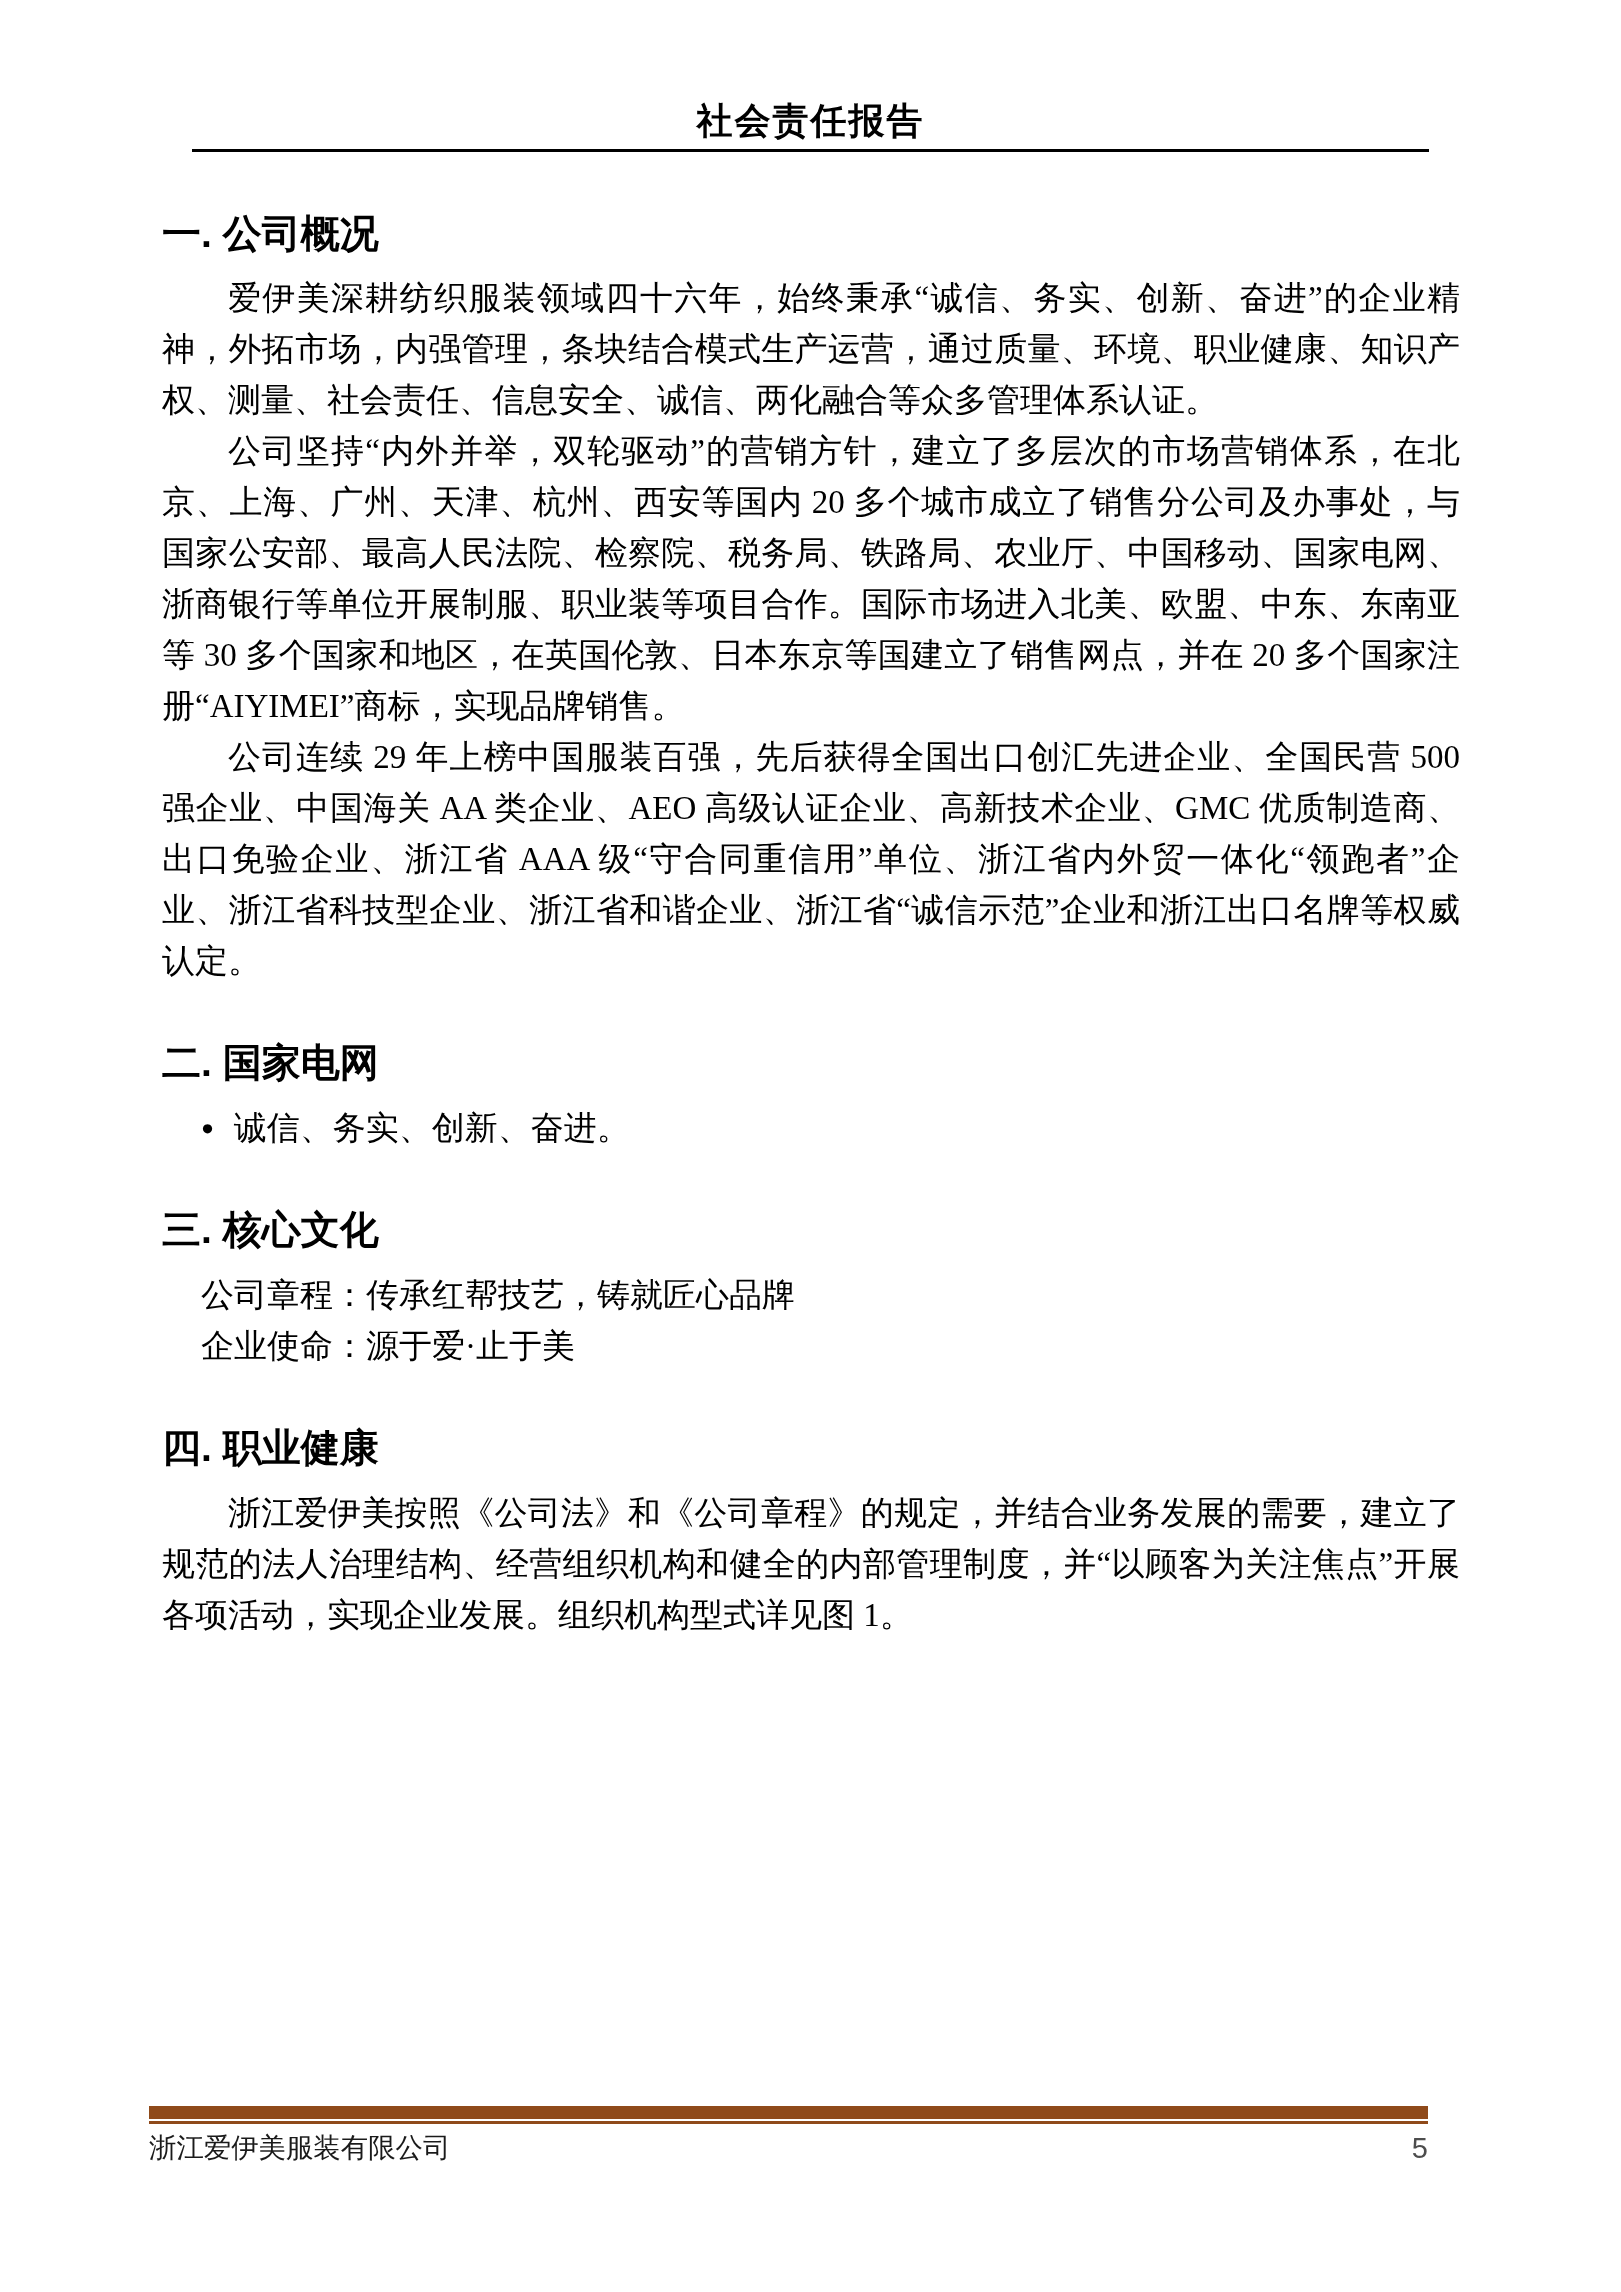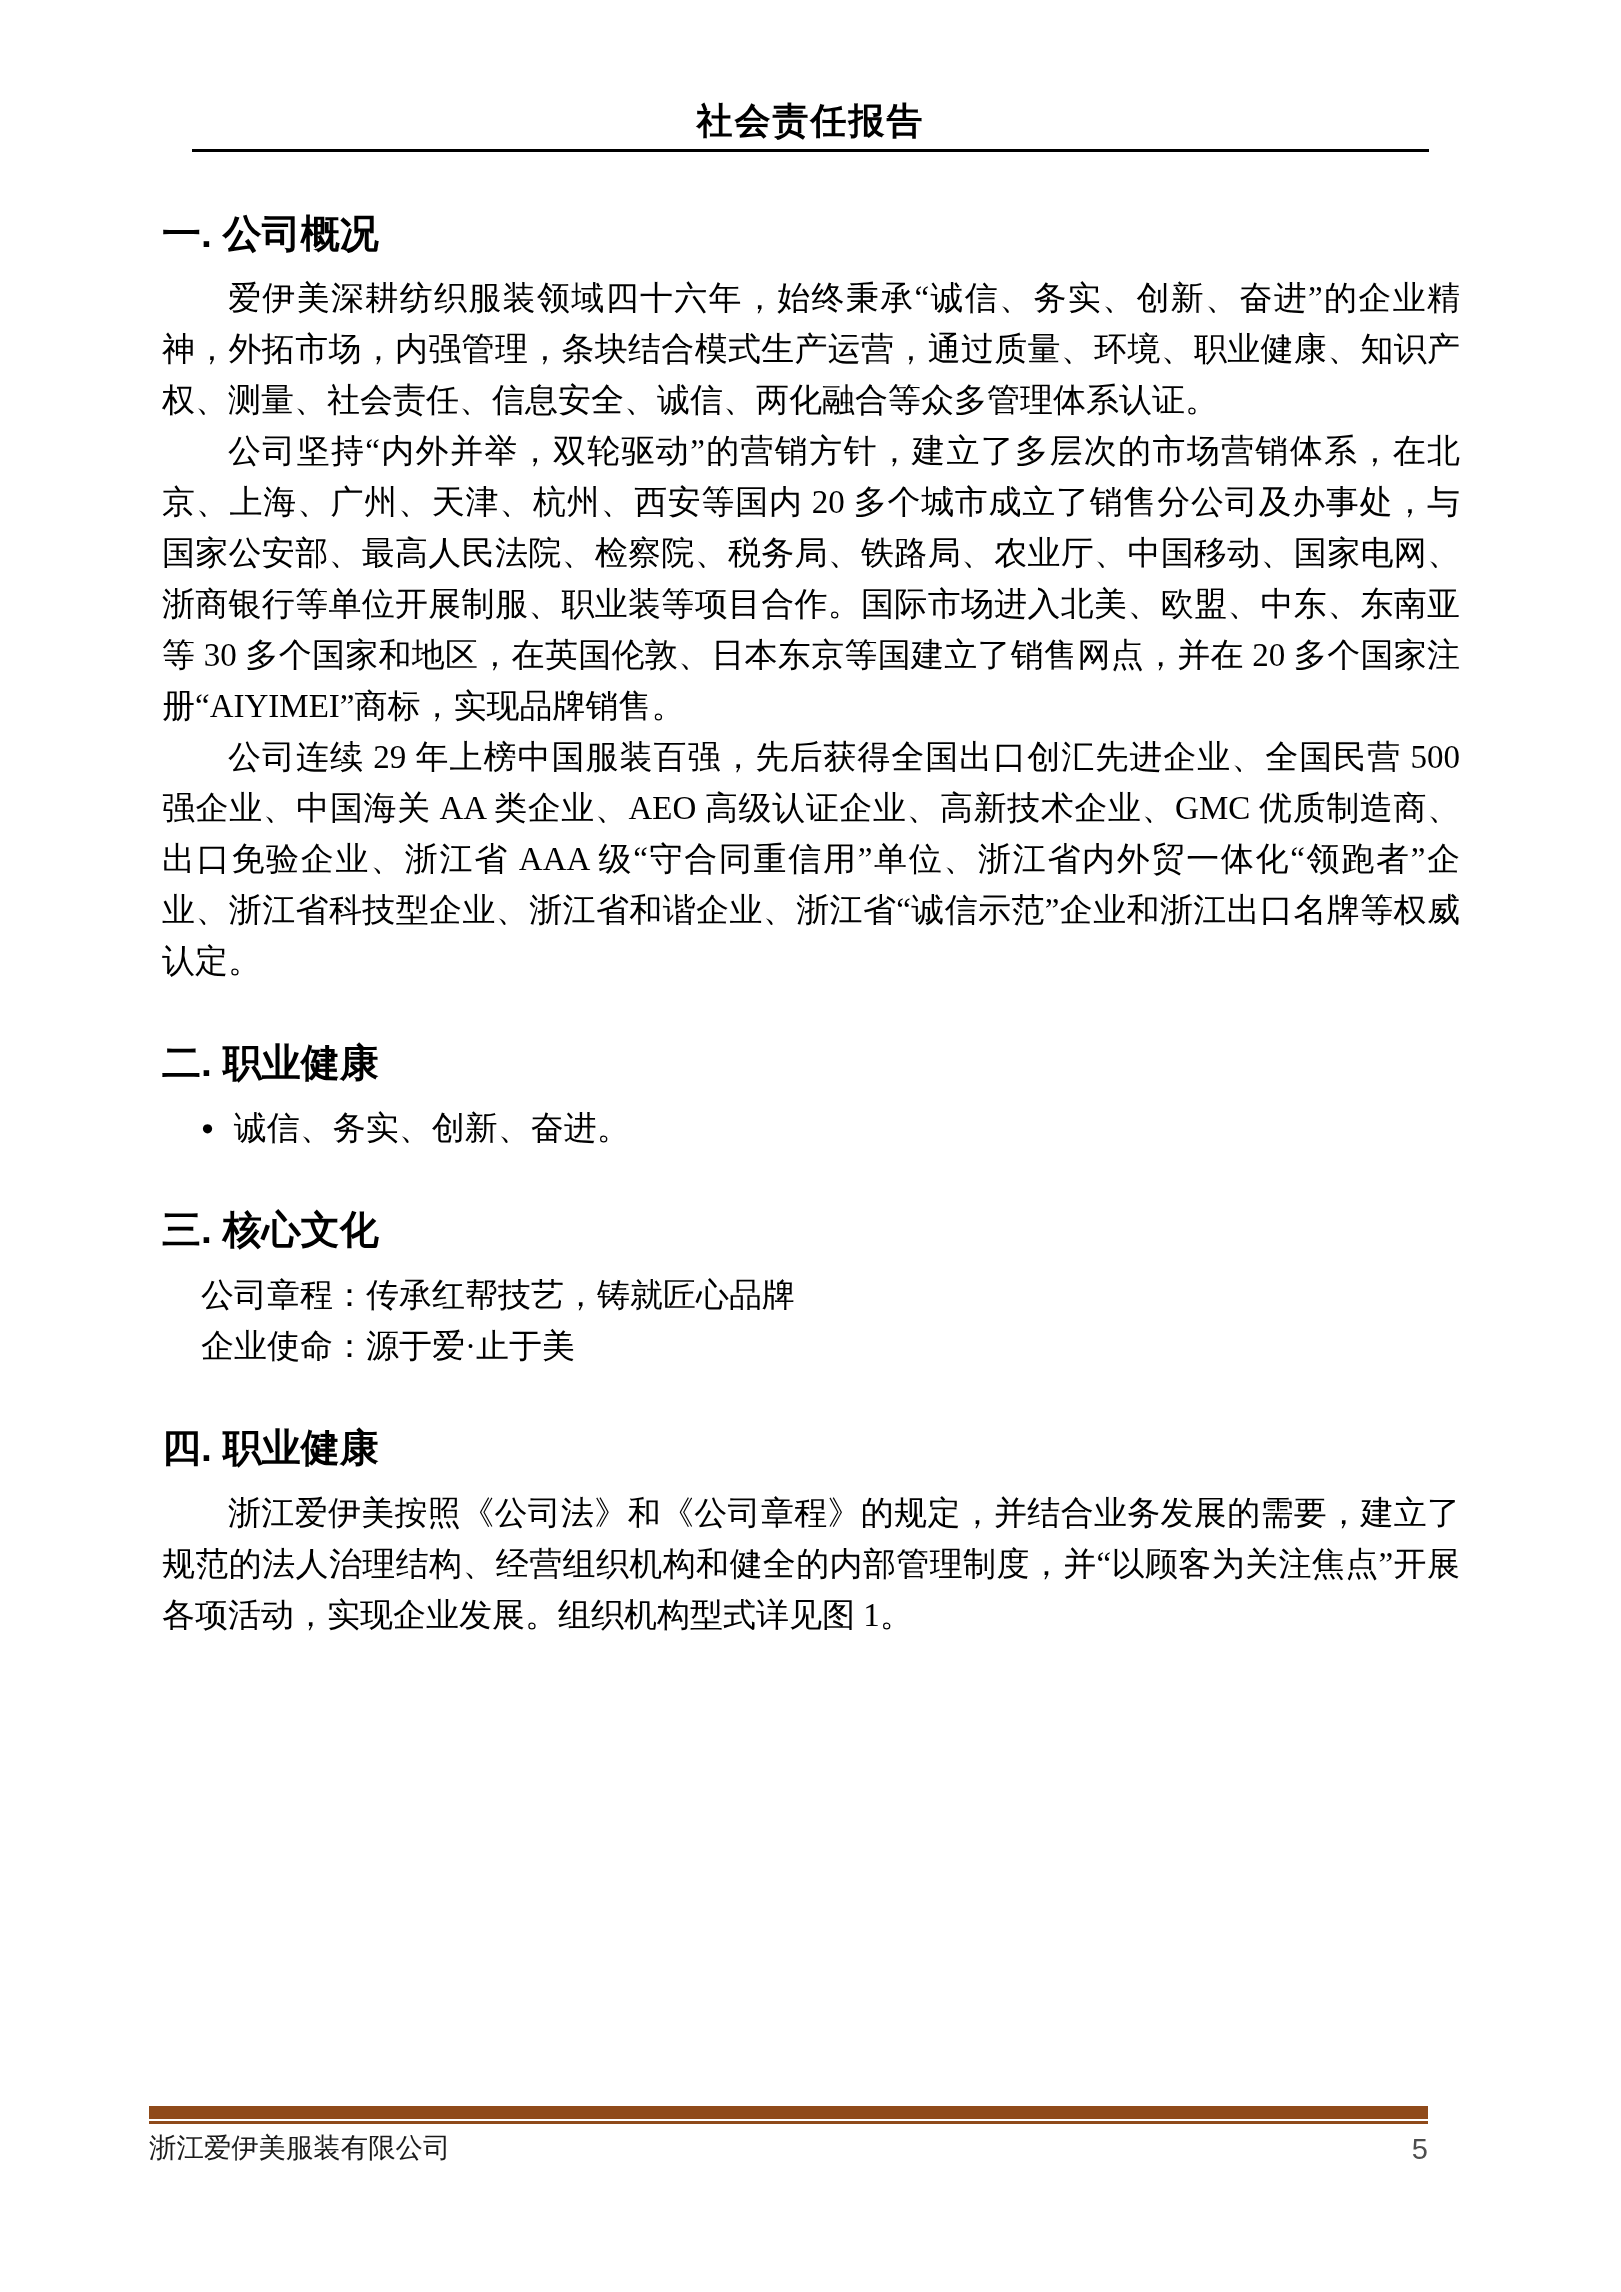--- a/index.html
+++ b/index.html
@@ -88,21 +88,21 @@
   }
   .footer-rule-thin {
     height: 2.9px;
     background: #8f4a1a;
     margin-top: 2px;
   }
   .footer-row {
     margin-top: 6.9px;
     display: flex;
     justify-content: space-between;
-    align-items: flex-end;
+    align-items: center;
   }
   .footer-company {
     font-family: "Liberation Sans", "DejaVu Sans", sans-serif;
     font-size: 27.4px;
     color: #1a1a1a;
   }
   .footer-page-number {
     font-family: "Liberation Sans", "DejaVu Sans", sans-serif;
     font-size: 29px;
     color: #4d4d4d;
@@ -117,21 +117,21 @@
     <div class="doc-header-title">社会责任报告</div>
   </header>
 
   <main class="doc-body">
 
     <h1>一. 公司概况</h1>
     <p class="body-par">爱伊美深耕纺织服装领域四十六年，始终秉承“诚信、务实、创新、奋进”的企业精神，外拓市场，内强管理，条块结合模式生产运营，通过质量、环境、职业健康、知识产权、测量、社会责任、信息安全、诚信、两化融合等众多管理体系认证。</p>
     <p class="body-par">公司坚持“内外并举，双轮驱动”的营销方针，建立了多层次的市场营销体系，在北京、上海、广州、天津、杭州、西安等国内 20 多个城市成立了销售分公司及办事处，与国家公安部、最高人民法院、检察院、税务局、铁路局、农业厅、中国移动、国家电网、浙商银行等单位开展制服、职业装等项目合作。国际市场进入北美、欧盟、中东、东南亚等 30 多个国家和地区，在英国伦敦、日本东京等国建立了销售网点，并在 20 多个国家注册“AIYIMEI”商标，实现品牌销售。</p>
     <p class="body-par">公司连续 29 年上榜中国服装百强，先后获得全国出口创汇先进企业、全国民营 500 强企业、中国海关 AA 类企业、AEO 高级认证企业、高新技术企业、GMC 优质制造商、出口免验企业、浙江省 AAA 级“守合同重信用”单位、浙江省内外贸一体化“领跑者”企业、浙江省科技型企业、浙江省和谐企业、浙江省“诚信示范”企业和浙江出口名牌等权威认定。</p>
 
-    <h1>二. 职业健康</h1>
+    <h1>二. 国家电网</h1>
     <div class="bullet-row">
       <span class="bullet-glyph">●</span>
       <span>诚信、务实、创新、奋进。</span>
     </div>
 
     <h1>三. 核心文化</h1>
     <p class="culture-line">公司章程：传承红帮技艺，铸就匠心品牌</p>
     <p class="culture-line">企业使命：源于爱·止于美</p>
 
     <h1>四. 职业健康</h1>

